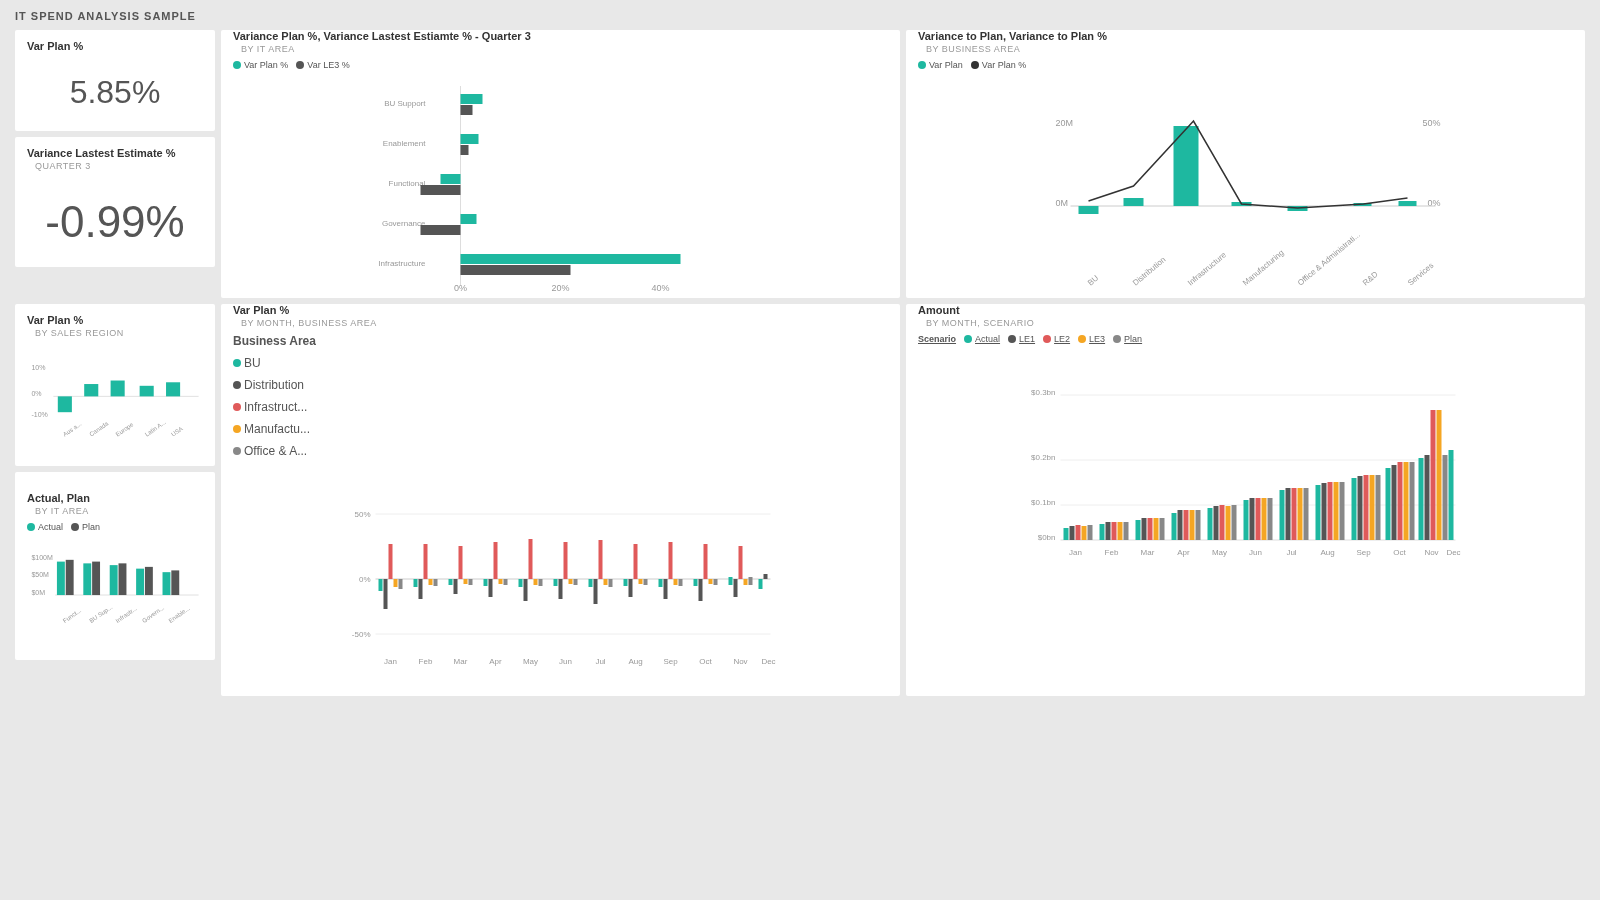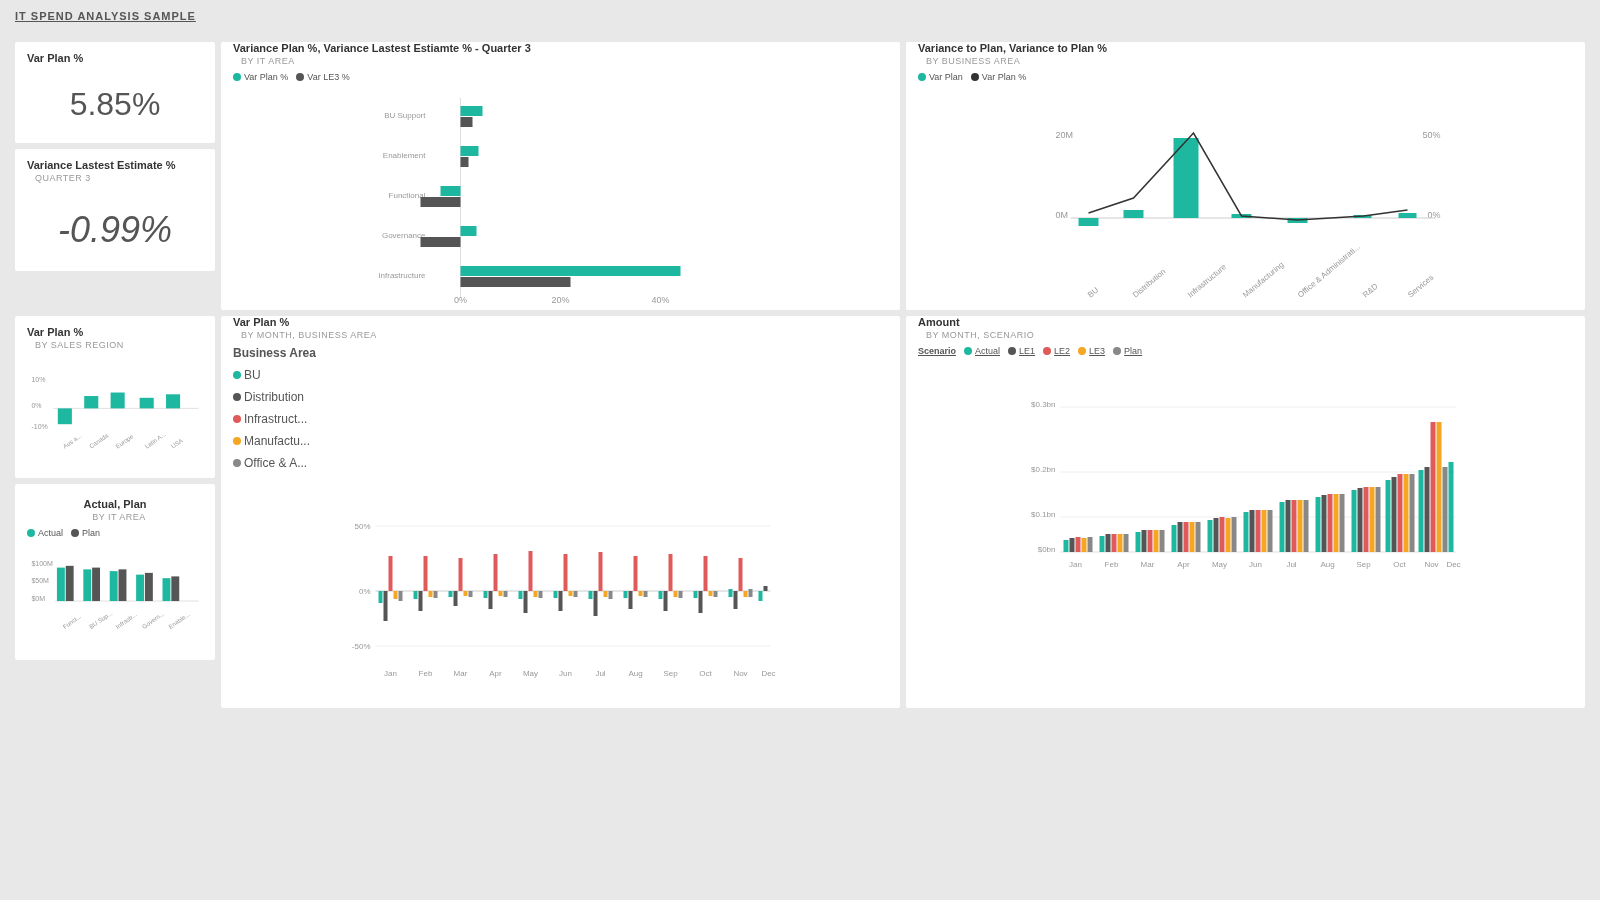--- a/index.html
+++ b/index.html
@@ -8,23 +8,22 @@
       font-family: 'Segoe UI', Arial, sans-serif;
       font-size: 11px;
       color: #333;
       padding: 10px 15px;
     }
     .page-title {
       font-size: 11px;
       font-weight: 700;
       letter-spacing: 1px;
       color: #555;
-      margin-bottom: 20px;
+      margin-bottom: 8px;
       text-transform: uppercase;
-      text-decoration: underline;
     }
     .dashboard {
       display: grid;
       grid-template-columns: 200px 1fr 1fr;
       grid-template-rows: auto auto;
       gap: 6px;
     }
     .card {
       background: #fff;
       border-radius: 2px;
@@ -99,22 +98,21 @@
     }
 
     .var-plan-region-card {
       background: #fff;
       border-radius: 2px;
       padding: 10px 12px;
     }
     .actual-plan-card {
       background: #fff;
       border-radius: 2px;
-      padding: 14px 12px;
-      text-align: center;
+      padding: 20px 12px;
     }
 
     .axis-label {
       font-size: 8px;
       fill: #999;
     }
   </style>
 </head>
 <body>
 
@@ -125,21 +123,21 @@
   <div class="left-col">
 
     <div class="kpi-card">
       <div class="card-title">Var Plan %</div>
       <div class="kpi-value">5.85%</div>
     </div>
 
     <div class="kpi-card">
       <div class="card-title">Variance Lastest Estimate %</div>
       <div class="card-subtitle">QUARTER 3</div>
-      <div class="kpi-value" style="font-size:36px;font-style:italic;">-0.99%</div>
+      <div class="kpi-value" style="font-size:44px;">-0.99%</div>
     </div>
   </div>
 
   <div class="card">
     <div class="card-title">Variance Plan %, Variance Lastest Estiamte % - Quarter 3</div>
     <div class="card-subtitle">BY IT AREA</div>
     <div class="legend">
       <div class="legend-item">
           <span class="legend-dot" style="background:#1EB8A0"></span>
           <span>Var Plan %</span>

